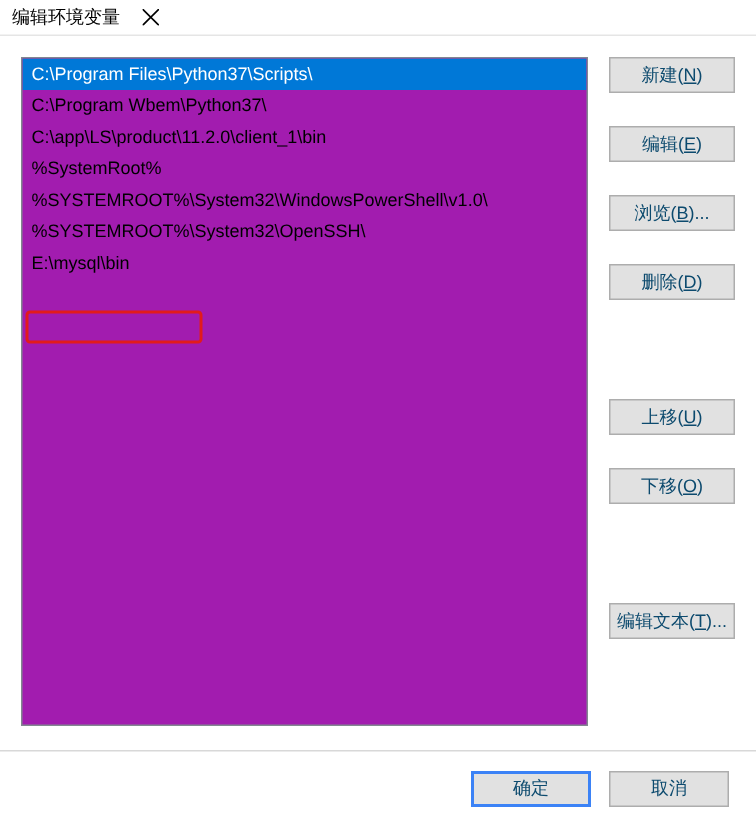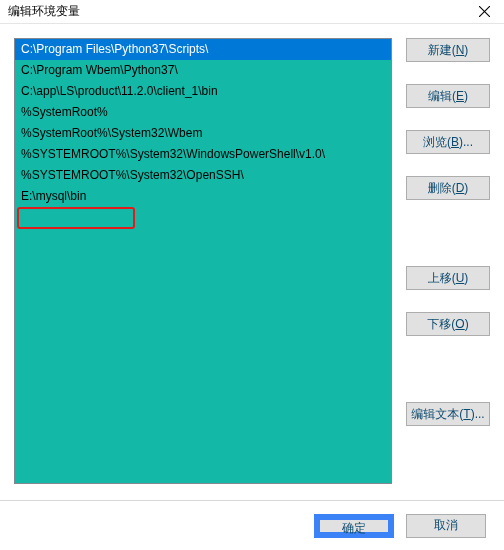--- a/index.html
+++ b/index.html
@@ -7,21 +7,21 @@
       font-family: "Microsoft YaHei", "Segoe UI", Tahoma, sans-serif;
       font-size: 12px;
       background: #fff;
       width: 504px;
       height: 550px;
       overflow: hidden;
       position: relative;
     }
     .titlebar {
       display: flex;
-      justify-content: space-between;
+      justify-content: flex-start;
       align-items: center;
       height: 24px;
       padding: 0 0 0 8px;
       background: #fff;
       border-bottom: 1px solid #e5e5e5;
     }
     .titlebar .title { font-size: 12px; color: #000; }
     .close-icon {
       width: 40px;
       height: 100%;
@@ -33,21 +33,21 @@
     .close-icon svg { width: 11px; height: 11px; }
     .dialog-body {
       display: flex;
       padding: 14px 14px 8px 14px;
       gap: 14px;
     }
     .listbox {
       width: 437px;
       height: 446px;
       border: 1px solid #828790;
-      background: #14b8a6;
+      background: #a21caf;
       overflow: hidden;
       position: relative;
     }
     .list-row {
       height: 21px;
       line-height: 21px;
       padding: 0 6px;
       font-size: 12px;
       color: #000;
       white-space: nowrap;
@@ -78,21 +78,21 @@
       height: 24px;
       font-family: inherit;
       font-size: 12px;
       color: #0c4a6e;
       background: #e1e1e1;
       border: 1px solid #adadad;
       cursor: pointer;
     }
     .btn.primary {
       background: #e1e1e1;
-      border: 6px solid #3b82f6;
+      border: 2px solid #3b82f6;
       height: 25px;
     }
     .spacer-sm { height: 22px; }
     .spacer-md { height: 22px; }
     .spacer-lg { height: 66px; }
     .underline { text-decoration: underline; }
     .footer {
       position: absolute;
       bottom: 0;
       left: 0;
@@ -119,21 +119,20 @@
       </svg>
   </div>
 </div>
 
 <div class="dialog-body">
   <div class="listbox">
     <div class="list-row selected">C:\Program Files\Python37\Scripts\</div>
     <div class="list-row">C:\Program Wbem\Python37\</div>
     <div class="list-row">C:\app\LS\product\11.2.0\client_1\bin</div>
     <div class="list-row">%SystemRoot%</div>
-    <div class="list-row">%SystemRoot%\System32\Wbem</div>
     <div class="list-row">%SYSTEMROOT%\System32\WindowsPowerShell\v1.0\</div>
     <div class="list-row">%SYSTEMROOT%\System32\OpenSSH\</div>
     <div class="list-row">E:\mysql\bin</div>
     <div class="highlight-box"></div>
   </div>
 
   <div class="button-col">
     <button class="btn"><span>新建(</span><span class="underline">N</span><span>)</span></button>
     <div class="spacer-sm"></div>
     <button class="btn"><span>编辑(</span><span class="underline">E</span><span>)</span></button>

